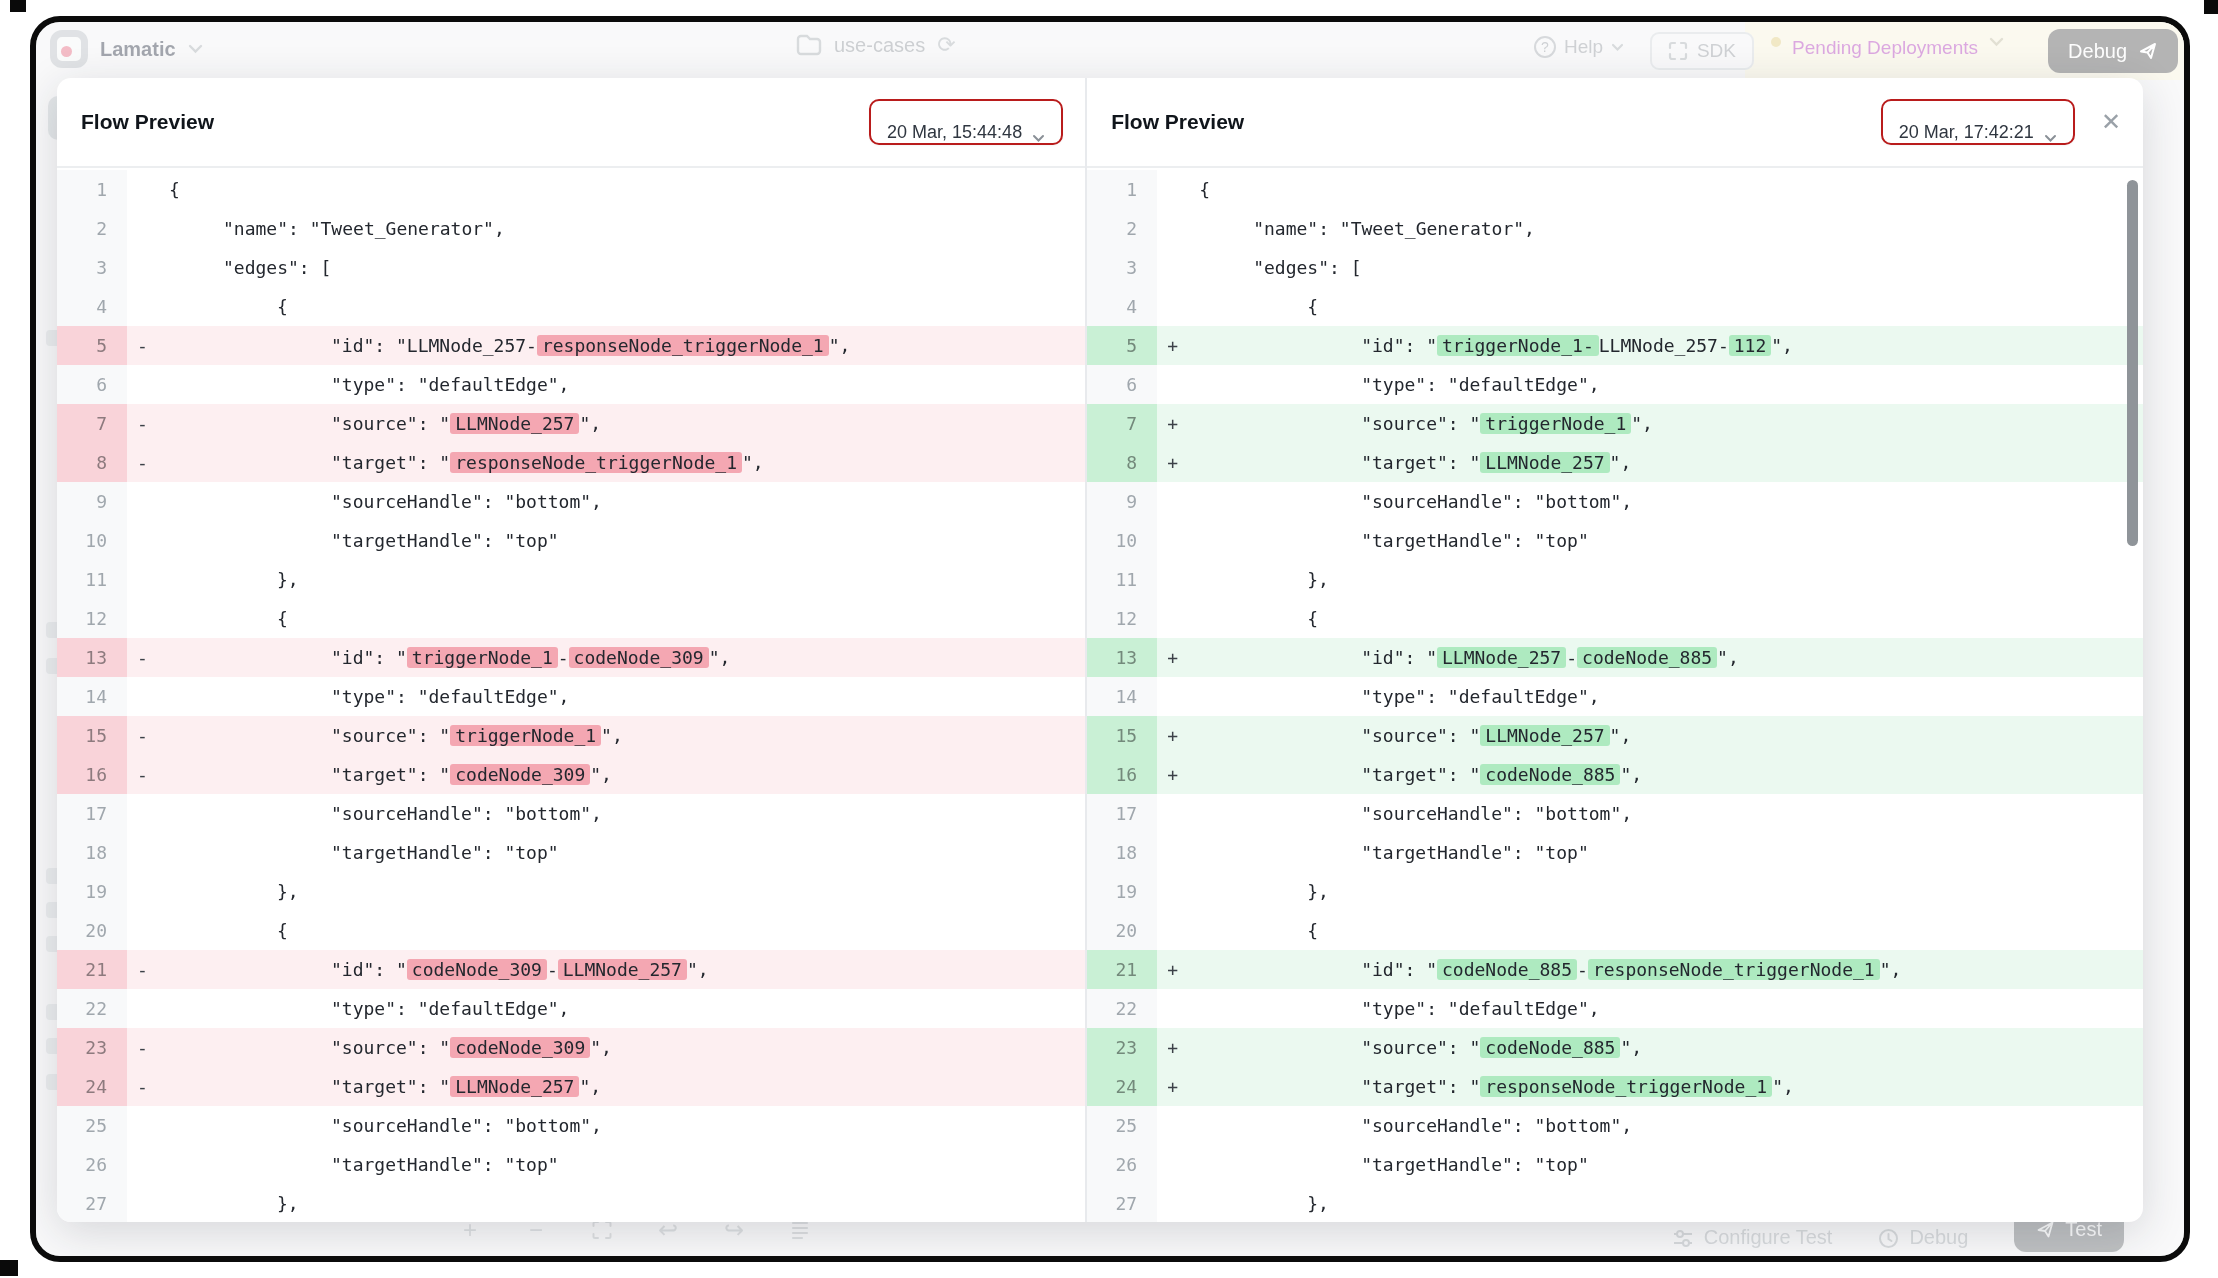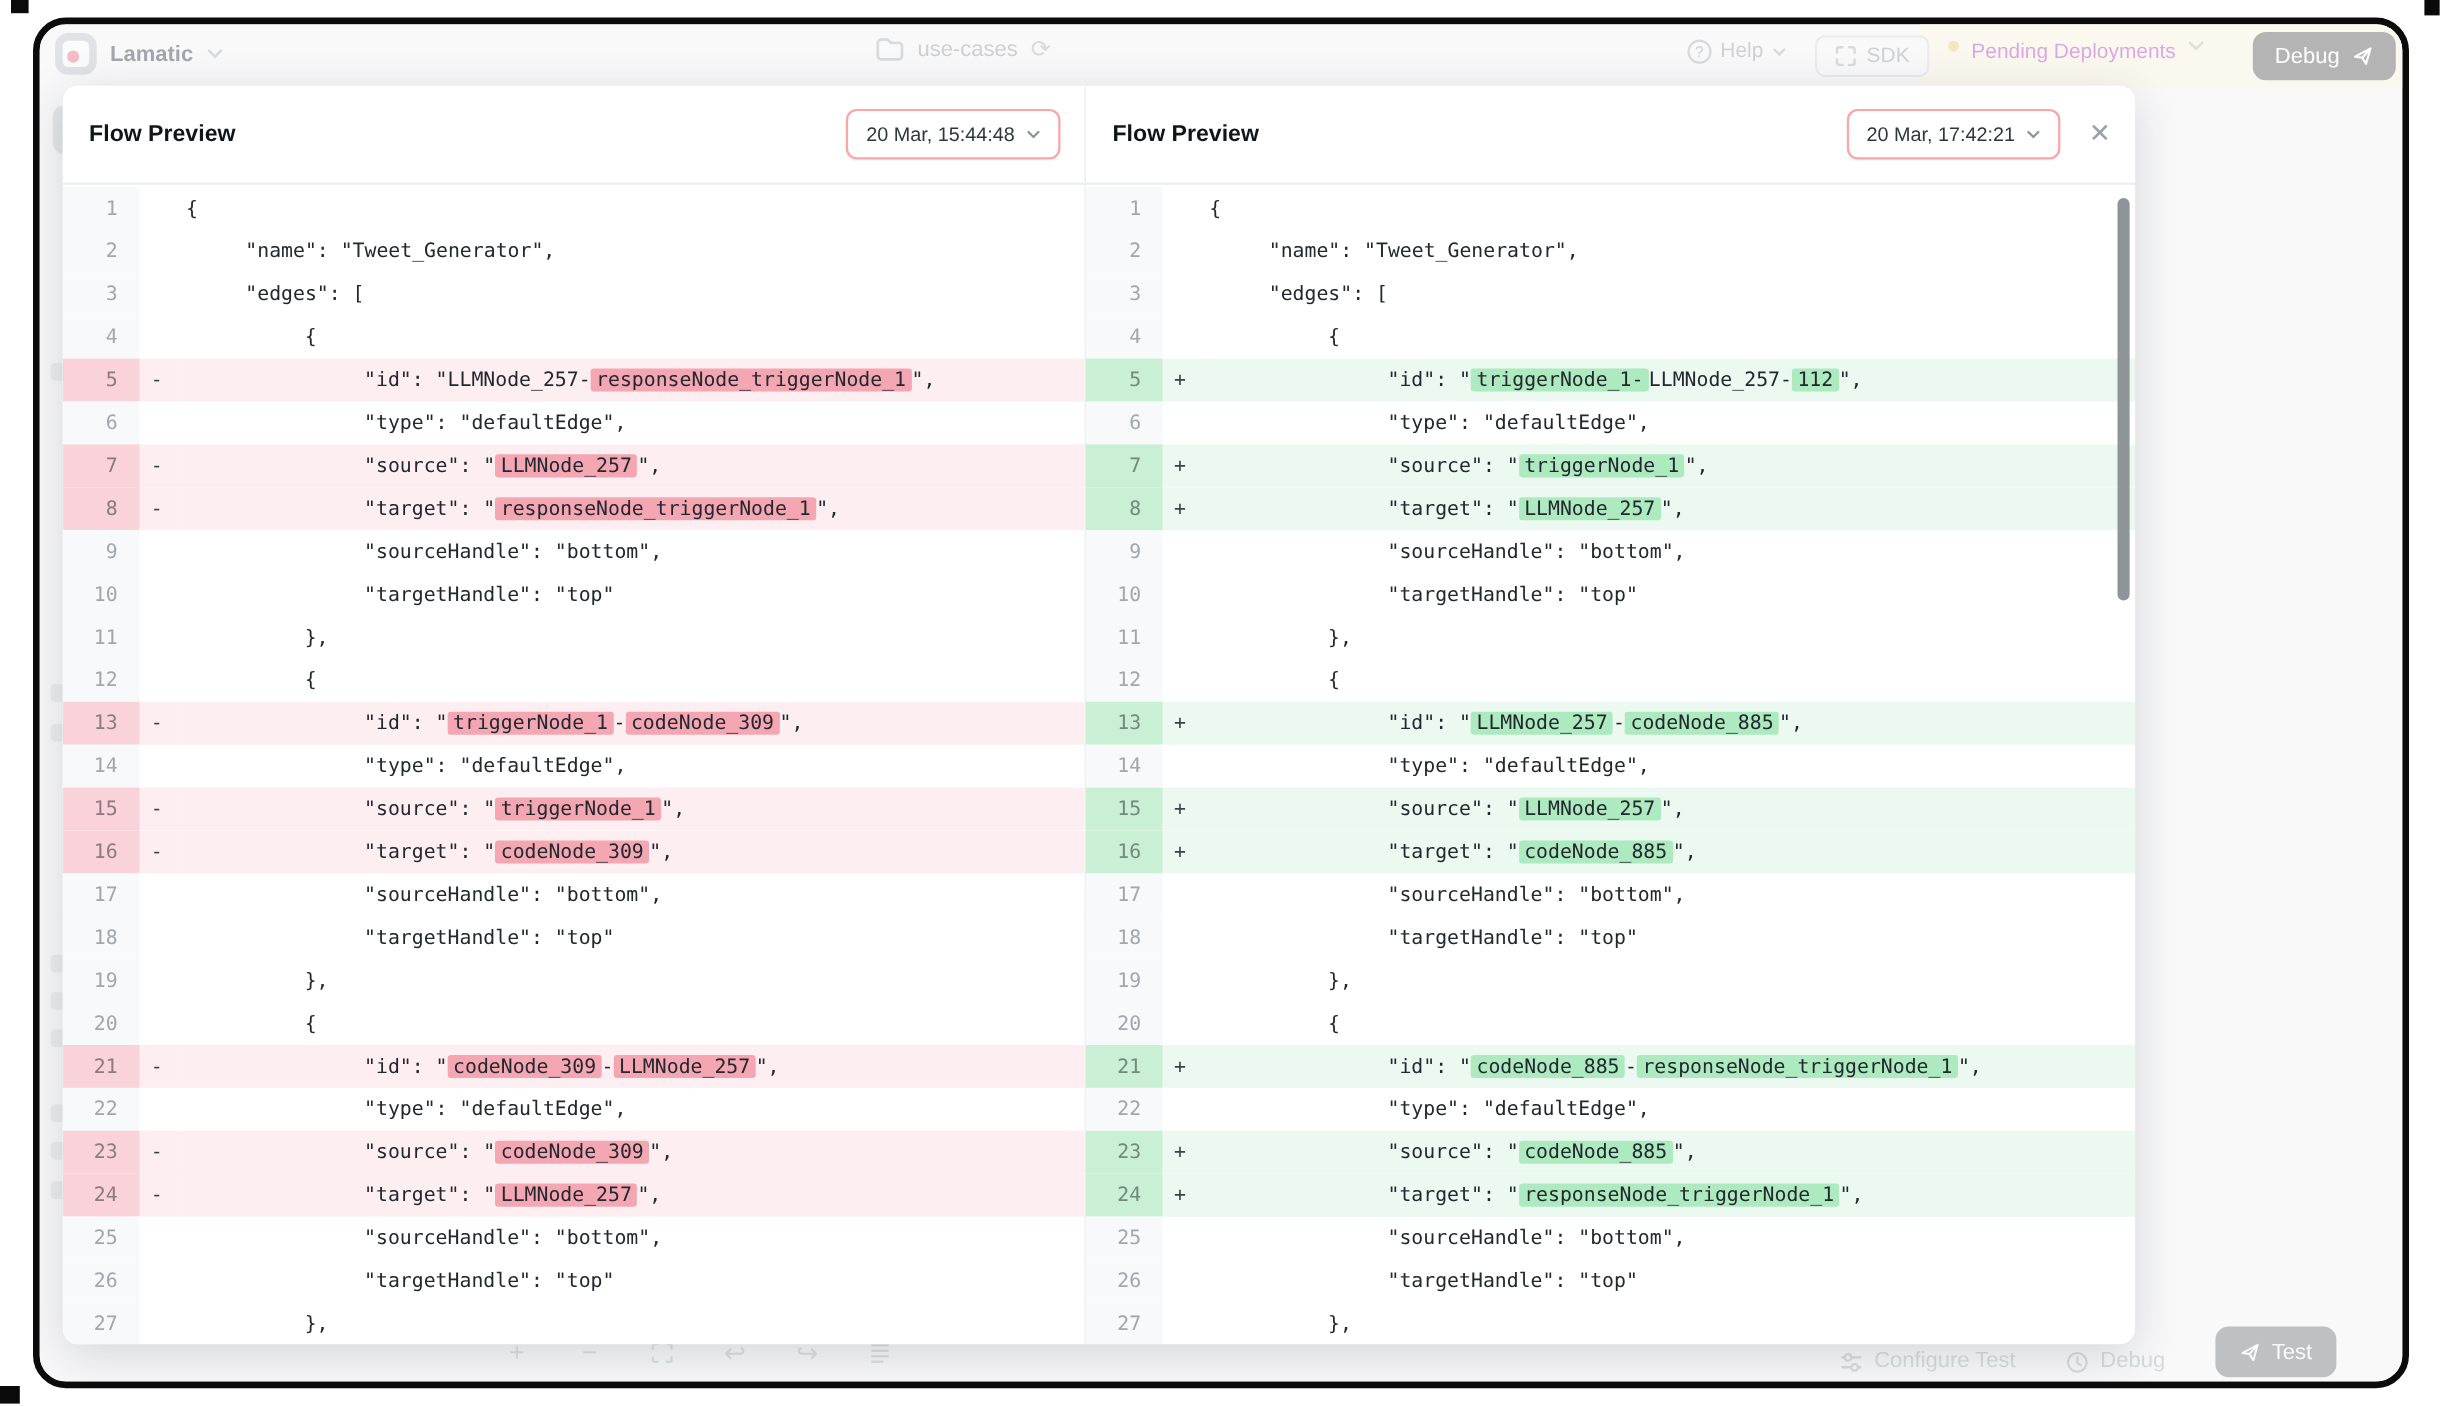--- a/index.html
+++ b/index.html
@@ -46,33 +46,33 @@
   .tools span { display:inline-flex; align-items:center; justify-content:center; width:28px; height:28px; }
   .runbar { position:absolute; right:60px; top:2px; display:flex; align-items:center; gap:46px; color:#9aa0a7; font-size:20px; }
   .runitem { display:flex; align-items:flex-end; gap:10px; }
   .testbtn { height:46px; padding:0 22px; background:#555a60; color:#f2f3f4; border-radius:12px;
              display:flex; align-items:center; gap:10px; font-size:20px; position:relative; top:-8px; }
 
   
   .dim { position:absolute; inset:0; background:rgba(255,255,255,0.62); z-index:5; }
 
   
-  .modal { position:absolute; left:21px; top:56px; width:1884px; height:1144px; background:#ffffff;
+  .modal { position:absolute; left:21px; top:56px; width:2086px; height:1144px; background:#ffffff;
            border-radius:14px; box-shadow:0 10px 44px rgba(30,40,50,.16); z-index:10; display:flex; overflow:hidden; }
   .panel { position:relative; height:100%; }
   .panel-l { width:1039px; }
   .panel-r { width:1067px; }
   .vdiv { width:2px; background:#e8eaed; height:100%; }
 
   .p-head { position:absolute; left:0; right:0; top:0; height:90px; border-bottom:2px solid #eceef0;
             display:flex; align-items:center; }
   .p-title { font-size:21px; font-weight:bold; color:#10151b; margin-left:24px; }
   .p-controls { margin-left:auto; display:flex; align-items:center; gap:26px; margin-right:22px; }
-  .ts-btn { height:46px; padding:0 16px; background:#fff; border:2px solid #fca5a5; border-radius:10px;
-            display:flex; align-items:center; gap:10px; font-size:18px; color:#2f3640; box-shadow:0 1px 2px rgba(0,0,0,.04); }
+  .ts-btn { height:46px; padding:0 16px; background:#fff; border:2px solid #b91c1c; border-radius:10px;
+            display:flex; align-items:flex-end; gap:10px; font-size:18px; color:#2f3640; box-shadow:0 1px 2px rgba(0,0,0,.04); }
   .ts-btn .chev { color:#8a9097; }
   .close { font-size:24px; color:#9aa1a8; background:none; border:none; line-height:1; }
 
   
   .code { position:absolute; left:0; right:0; top:92px; bottom:0; overflow:hidden;
           font-family:"DejaVu Sans Mono", monospace; font-size:18px; color:#23272e; }
   .row { display:flex; height:39px; line-height:39px; }
   .gut { width:70px; flex:0 0 70px; text-align:right; padding-right:20px; color:#a0a7ad; background:#f8f9fa; font-size:18px; }
   .mark2 { width:34px; flex:0 0 34px; padding-left:10px; color:#3c4148; }
   .txt { flex:1; white-space:pre; }

